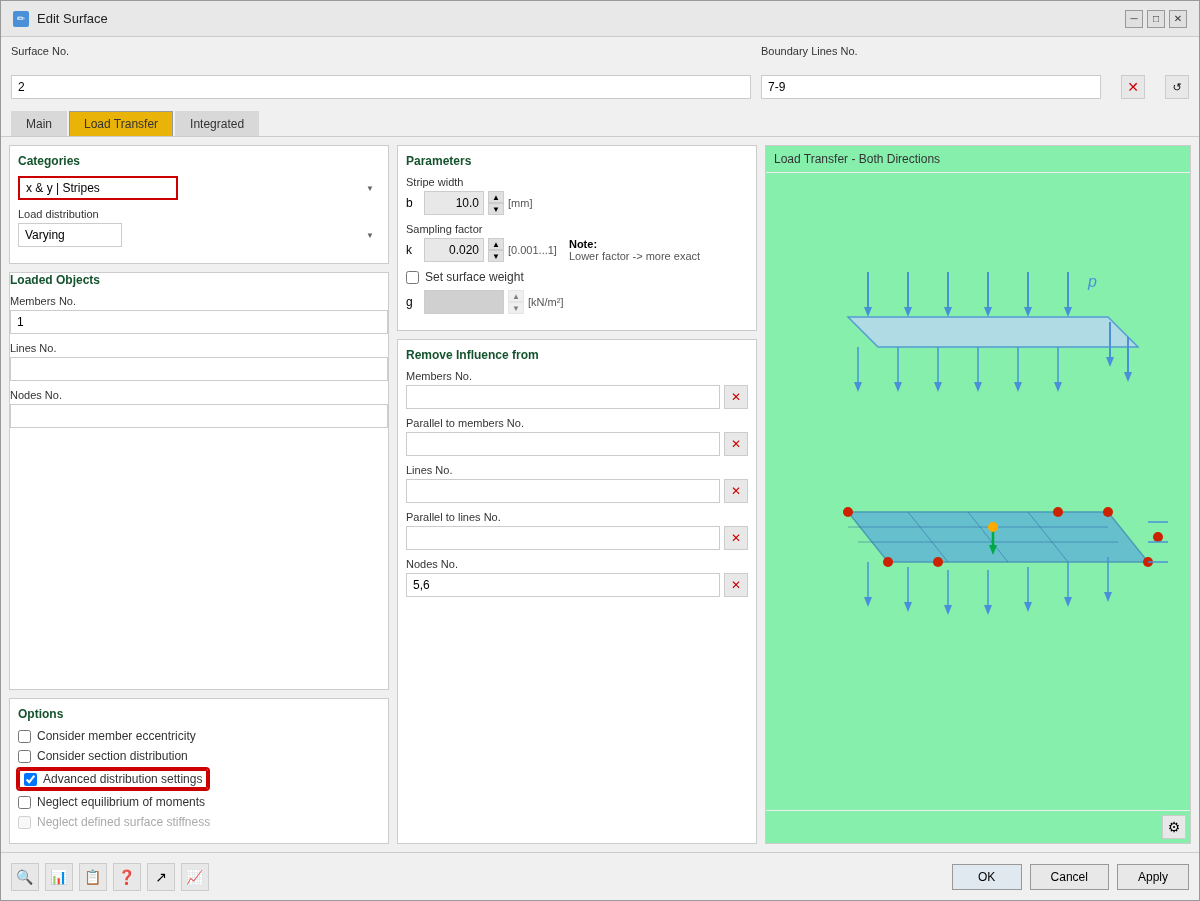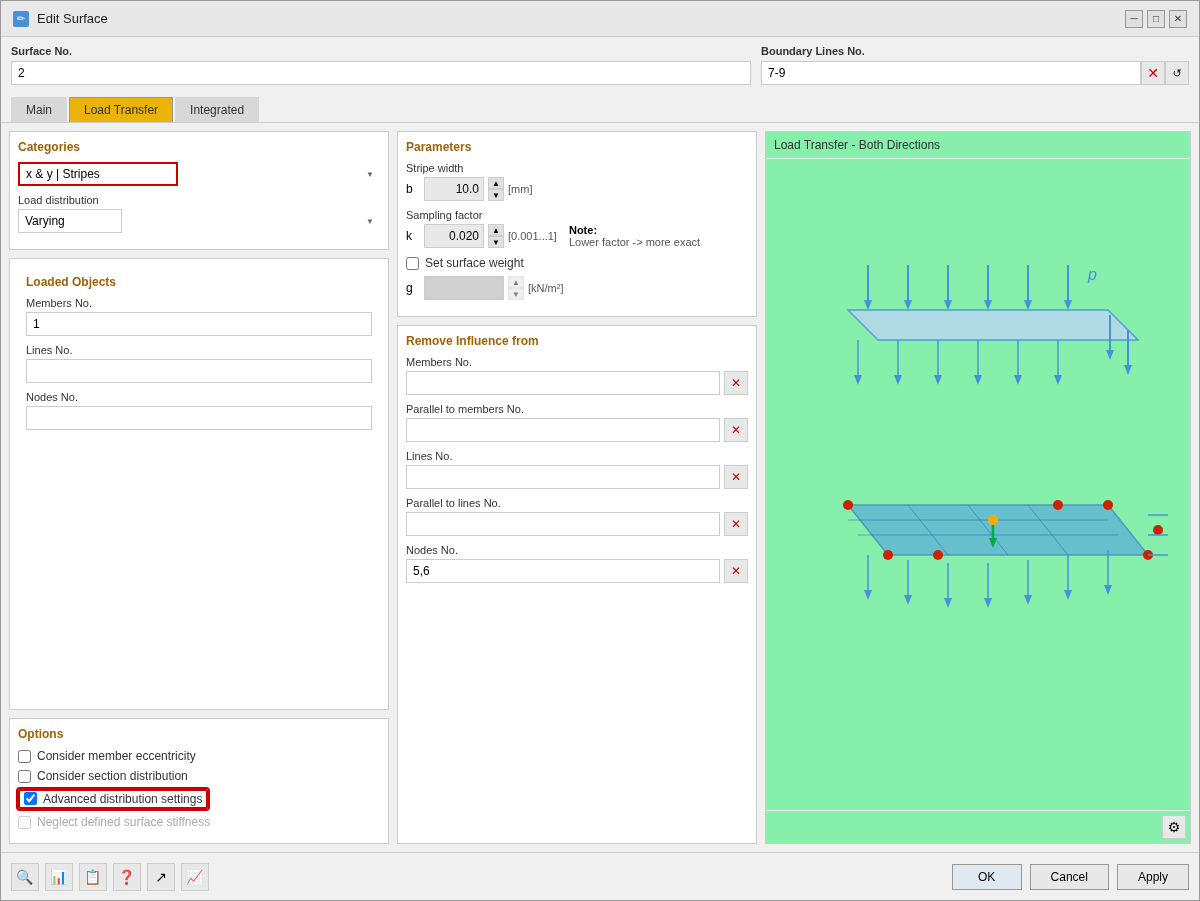--- a/index.html
+++ b/index.html
@@ -10,37 +10,37 @@
     .title-bar { background: #e8e8e8; padding: 8px 12px; display: flex; align-items: center; justify-content: space-between; border-bottom: 1px solid #ccc; height: 36px; }
     .title-bar-left { display: flex; align-items: center; gap: 8px; font-size: 13px; font-weight: 500; color: #222; }
     .title-icon { width: 16px; height: 16px; background: #4a90d9; border-radius: 2px; display: flex; align-items: center; justify-content: center; color: white; font-size: 10px; }
     .title-controls { display: flex; gap: 4px; }
     .title-btn { width: 18px; height: 18px; border: 1px solid #999; background: #e0e0e0; cursor: pointer; display: flex; align-items: center; justify-content: center; font-size: 10px; color: #333; }
 
     .header-section { display: flex; gap: 10px; padding: 8px 10px; background: #f0f0f0; align-items: flex-end; }
     .field-group { display: flex; flex-direction: column; gap: 2px; }
     .field-group.wide { flex: 1; }
     .field-group.right { flex: 1; }
-    .field-label { font-size: 11px; color: #333; font-weight: 700; margin-bottom: 2px; }
+    .field-label { font-size: 11px; color: #333; font-weight: 400; margin-bottom: 16px; }
     .text-input { border: 1px solid #ccc; background: white; padding: 3px 6px; height: 24px; font-size: 12px; width: 100%; }
-    .header-input-row { display: flex; align-items: flex-end; gap: 0; }
+    .header-input-row { display: flex; align-items: flex-end; gap: 20px; }
     .icon-btn { width: 24px; height: 24px; border: 1px solid #ccc; background: #e8e8e8; cursor: pointer; display: flex; align-items: center; justify-content: center; font-size: 11px; }
 
     .tabs { display: flex; padding: 0 10px; border-bottom: 1px solid #ccc; background: #f0f0f0; }
     .tab { padding: 5px 14px; cursor: pointer; border: 1px solid transparent; border-bottom: none; font-size: 12px; color: #333; background: #d8d8d8; margin-right: 2px; margin-top: 4px; }
     .tab.active { background: #eab308; border-color: #999; border-bottom-color: #f0f0f0; font-weight: 500; }
 
     .main-content { display: flex; flex: 1; padding: 8px; gap: 8px; overflow: hidden; }
     
     .left-panel { width: 380px; display: flex; flex-direction: column; gap: 8px; flex-shrink: 0; }
     .middle-panel { width: 360px; display: flex; flex-direction: column; gap: 8px; flex-shrink: 0; }
     .right-panel { flex: 1; display: flex; flex-direction: column; }
 
     .panel-section { background: white; border: 1px solid #ccc; padding: 8px; }
-    .section-title { font-size: 12px; font-weight: 600; color: #a16207; margin-bottom: 8px; }
+    .section-title { font-size: 12px; font-weight: 600; color: #14532d; margin-bottom: 8px; }
 
     .form-row { margin-bottom: 8px; }
     .form-label { font-size: 11px; color: #333; margin-bottom: 3px; }
     .select-input { width: 100%; border: 1px solid #ccc; background: white; padding: 3px 6px; height: 24px; font-size: 12px; appearance: none; cursor: pointer; position: relative; }
     .select-wrapper { position: relative; display: inline-block; width: 100%; }
     .select-wrapper::after { content: '▼'; position: absolute; right: 6px; top: 50%; transform: translateY(-50%); font-size: 8px; pointer-events: none; color: #666; }
     .select-highlighted { border: 2px solid #cc0000 !important; }
 
     .num-input-row { display: flex; align-items: center; gap: 4px; }
     .num-input { width: 60px; border: 1px solid #ccc; background: #e8e8e8; padding: 3px 4px; height: 24px; font-size: 12px; text-align: right; }
@@ -64,21 +64,21 @@
 
     .footer { display: flex; align-items: center; justify-content: space-between; padding: 6px 10px; background: #f0f0f0; border-top: 1px solid #ccc; height: 48px; }
     .footer-icons { display: flex; gap: 6px; }
     .footer-icon { width: 28px; height: 28px; border: 1px solid #ccc; background: #e8e8e8; cursor: pointer; display: flex; align-items: center; justify-content: center; font-size: 14px; }
     .footer-btns { display: flex; gap: 8px; }
     .footer-btn { padding: 5px 20px; border: 1px solid #999; background: #e8e8e8; cursor: pointer; font-size: 12px; min-width: 70px; }
     .footer-btn.primary { background: #e0e8f0; }
 
     .note-text { font-size: 11px; color: #555; margin-left: 8px; }
 
-    .loaded-objects { background: white; border: 1px solid #ccc; padding: 16px; flex: 1; }
+    .loaded-objects { background: white; border: 1px solid #ccc; padding: 0; flex: 1; }
     .lo-field { margin-bottom: 8px; }
     .lo-label { font-size: 11px; color: #333; margin-bottom: 3px; }
     .lo-input { width: 100%; border: 1px solid #ccc; background: white; padding: 3px 6px; height: 24px; font-size: 12px; }
 
     .options-section { background: white; border: 1px solid #ccc; padding: 8px; }
   </style>
 </head>
 <body>
 
 <div class="window">
@@ -159,24 +159,28 @@
         <div class="section-title">Options</div>
         <div class="checkbox-row">
           <input type="checkbox" style="">
           <span class="checkbox-label">Consider member eccentricity</span>
         </div>
         <div class="checkbox-row">
           <input type="checkbox" style="">
           <span class="checkbox-label">Consider section distribution</span>
         </div>
         <div class="checkbox-row">
-          <span class="checkbox-highlighted" style="display:flex; align-items:flex-start; gap:6px; border: 2px solid #cc0000; padding: 1px 4px;">
+          <span class="checkbox-highlighted" style="display:flex; align-items:flex-end; gap:6px; border: 2px solid #cc0000; padding: 1px 4px;">
             <input type="checkbox" checked="" style="">
             <span class="checkbox-label">Advanced distribution settings</span>
           </span>
+        </div>
+        <div class="checkbox-row">
+          <input type="checkbox" style="">
+          <span class="checkbox-label">Neglect equilibrium of moments</span>
         </div>
         <div class="checkbox-row">
           <input type="checkbox" disabled="" style="">
           <span class="checkbox-label" style="color:#aaa;">Neglect defined surface stiffness</span>
         </div>
       </div>
     </div>
 
     <div class="middle-panel">
 

